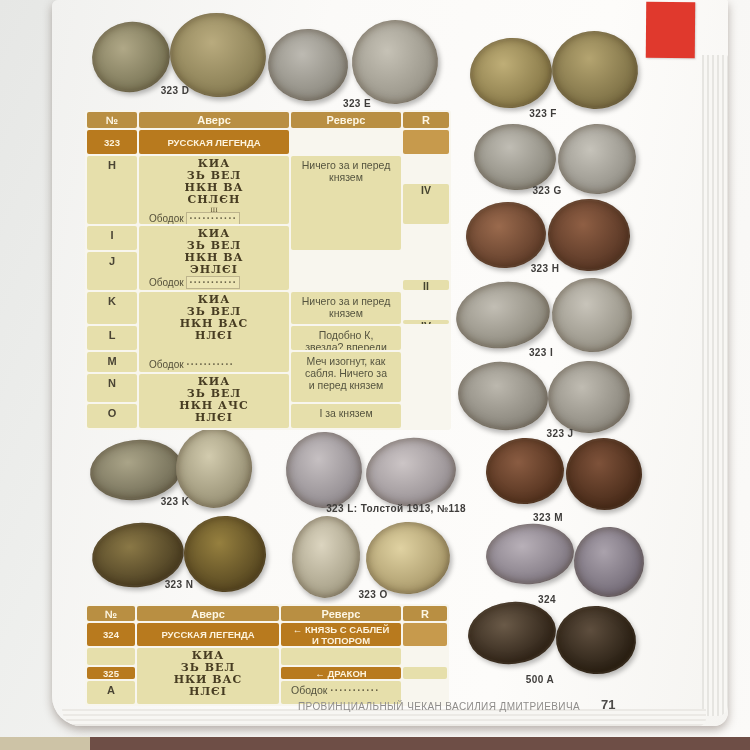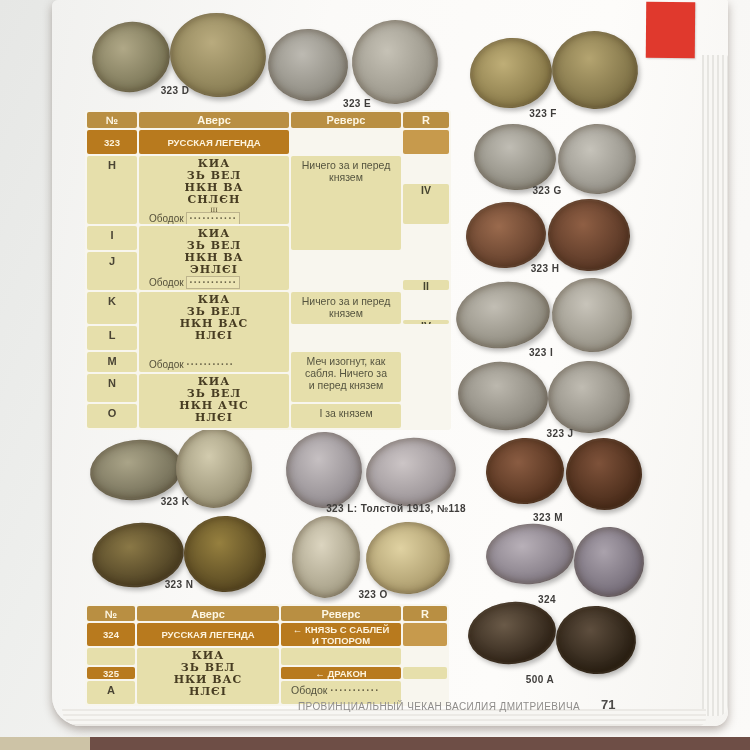--- a/index.html
+++ b/index.html
@@ -169,20 +169,22 @@
     <div class="lg-t">КИА
 ЗЬ ВЕЛ
 НКН АЧС
 НЛЄІ</div>
   </div>
 
   <div class="c rev pre" style="grid-row:3/5;grid-column:3">Ничего за и перед
 князем</div>
   <div class="c rev pre" style="grid-row:6;grid-column:3">Ничего за и перед
 князем</div>
+  <div class="c rev pre" style="grid-row:7;grid-column:3">Подобно К,
+звезда? впереди</div>
   <div class="c rev pre" style="grid-row:10;grid-column:3">І за князем</div>
   <div class="c rev pre" style="grid-row:8/10;grid-column:3">Меч изогнут, как
 сабля. Ничего за
 и перед князем</div>
 
   <div class="c rv" style="grid-row:3;grid-column:4">IV</div>
   <div class="c rv" style="grid-row:4;grid-column:4">VII</div>
   <div class="c rv" style="grid-row:5;grid-column:4">II</div>
   <div class="c rv" style="grid-row:6;grid-column:4">IV</div>
   <div class="c rv" style="grid-row:7;grid-column:4">I</div>

